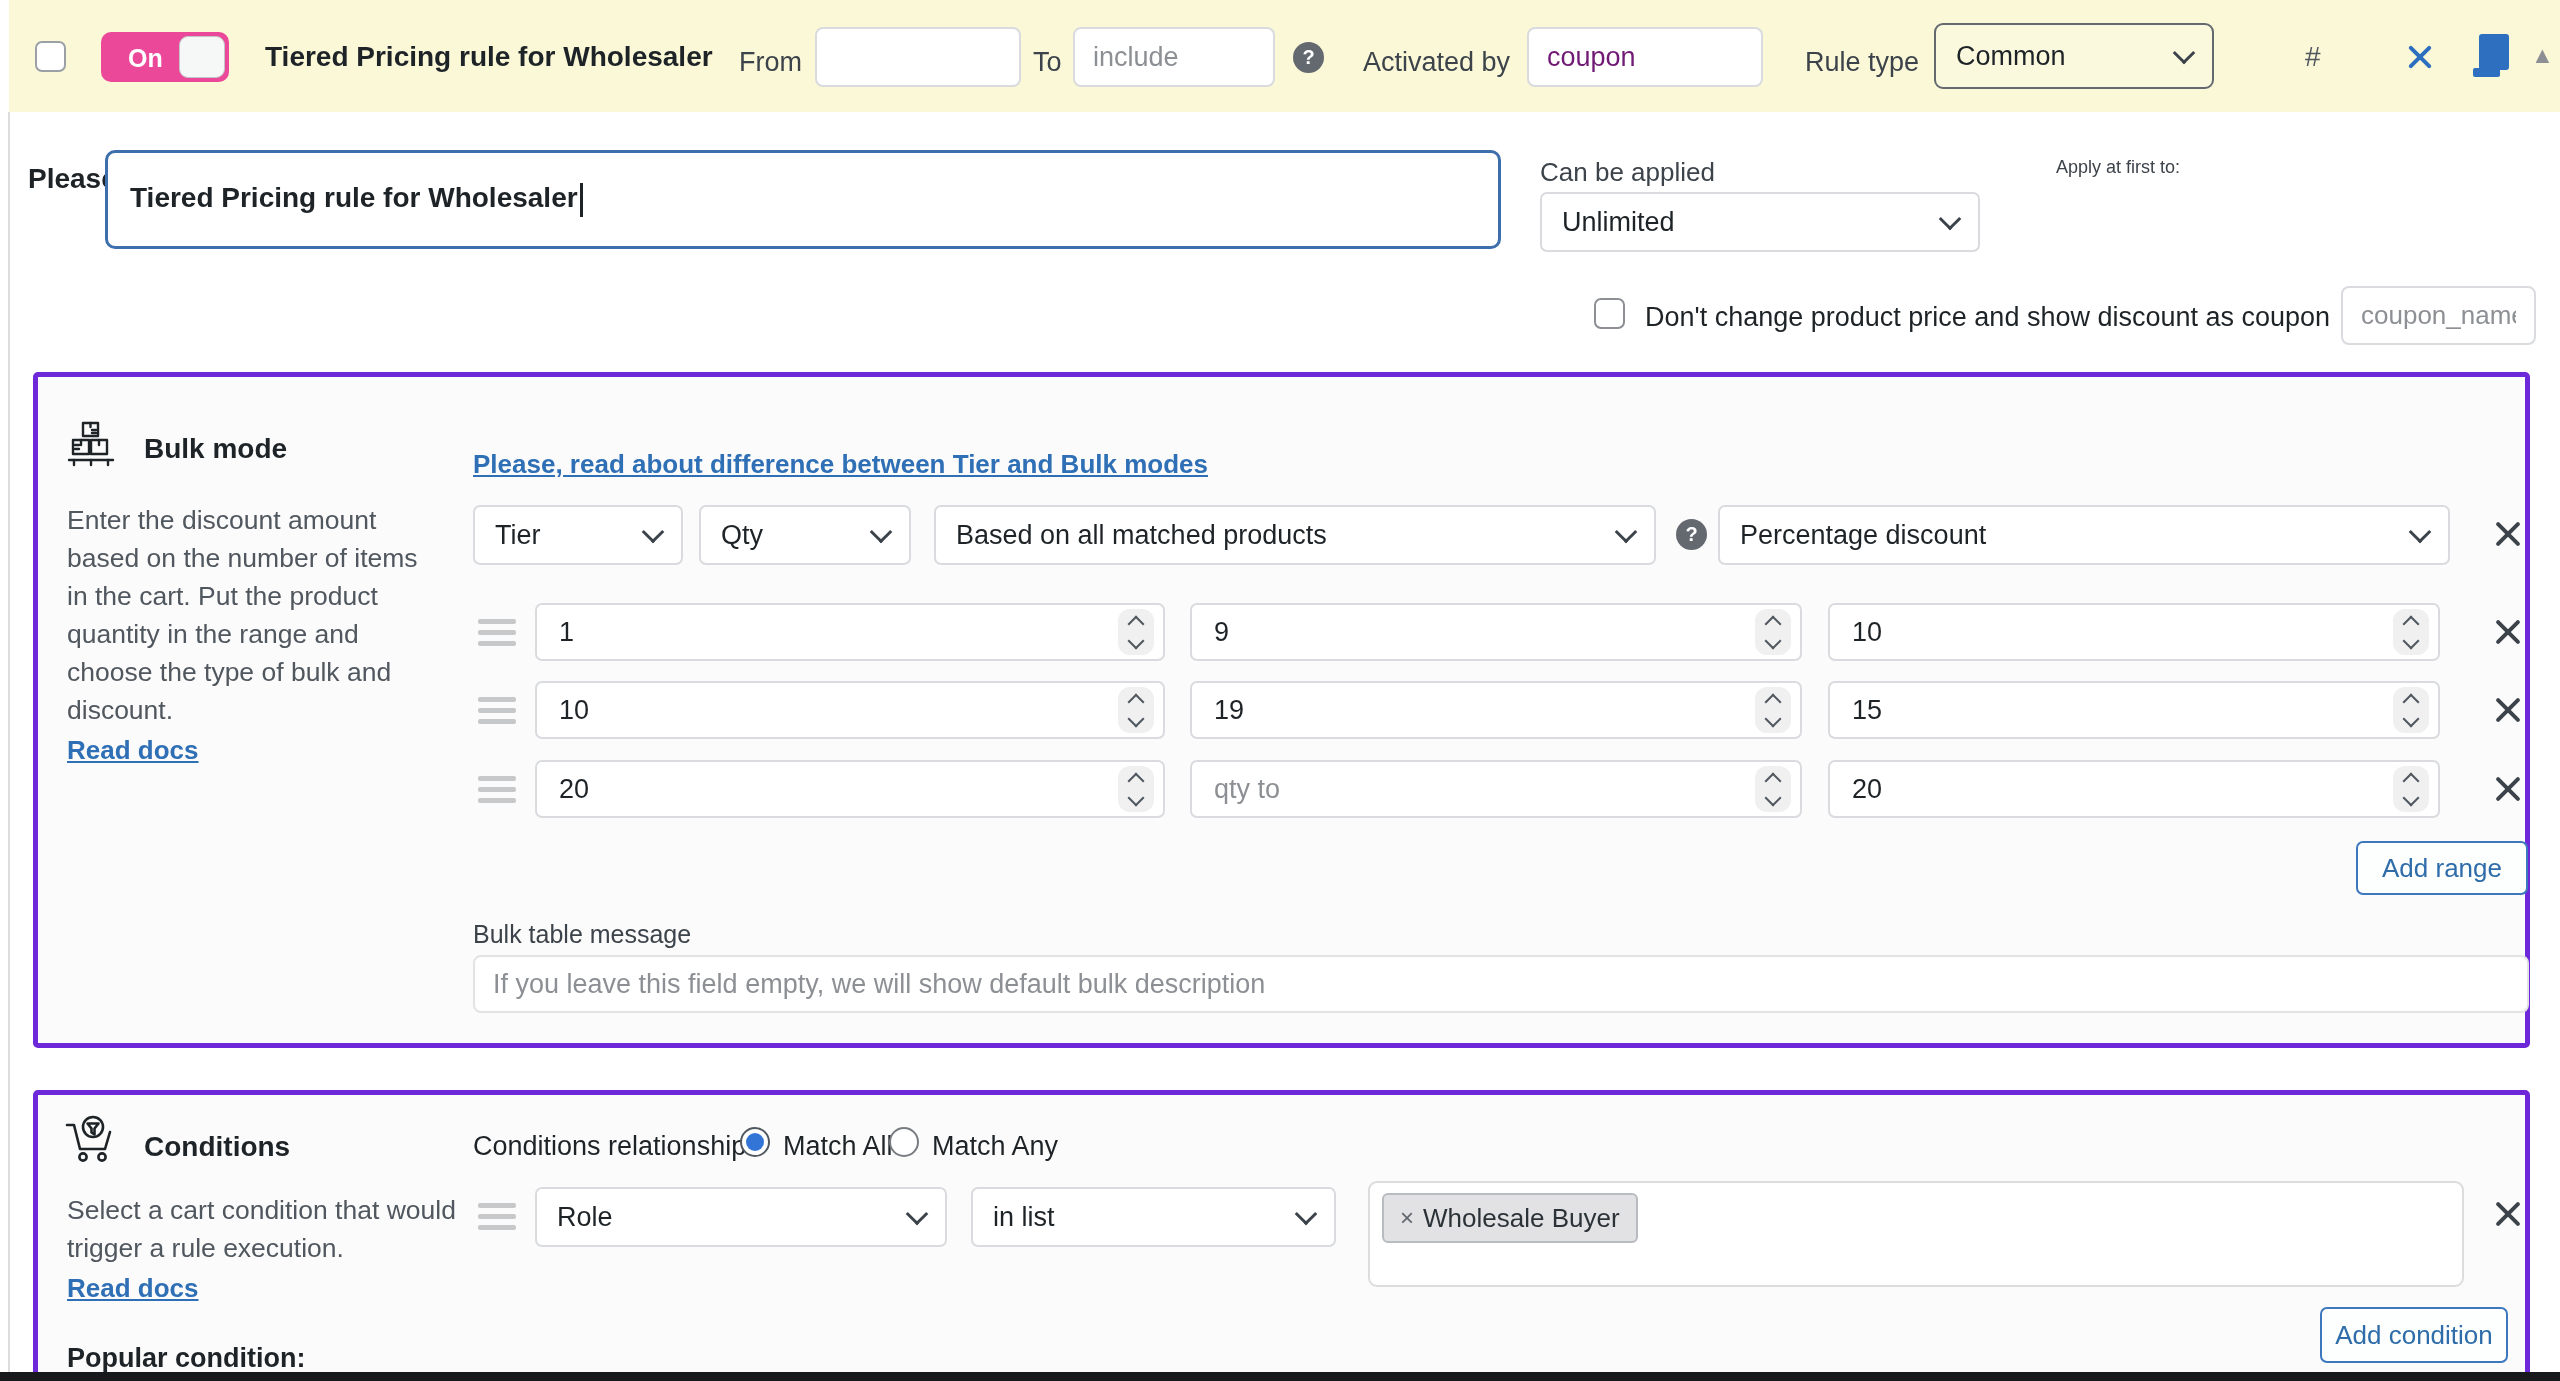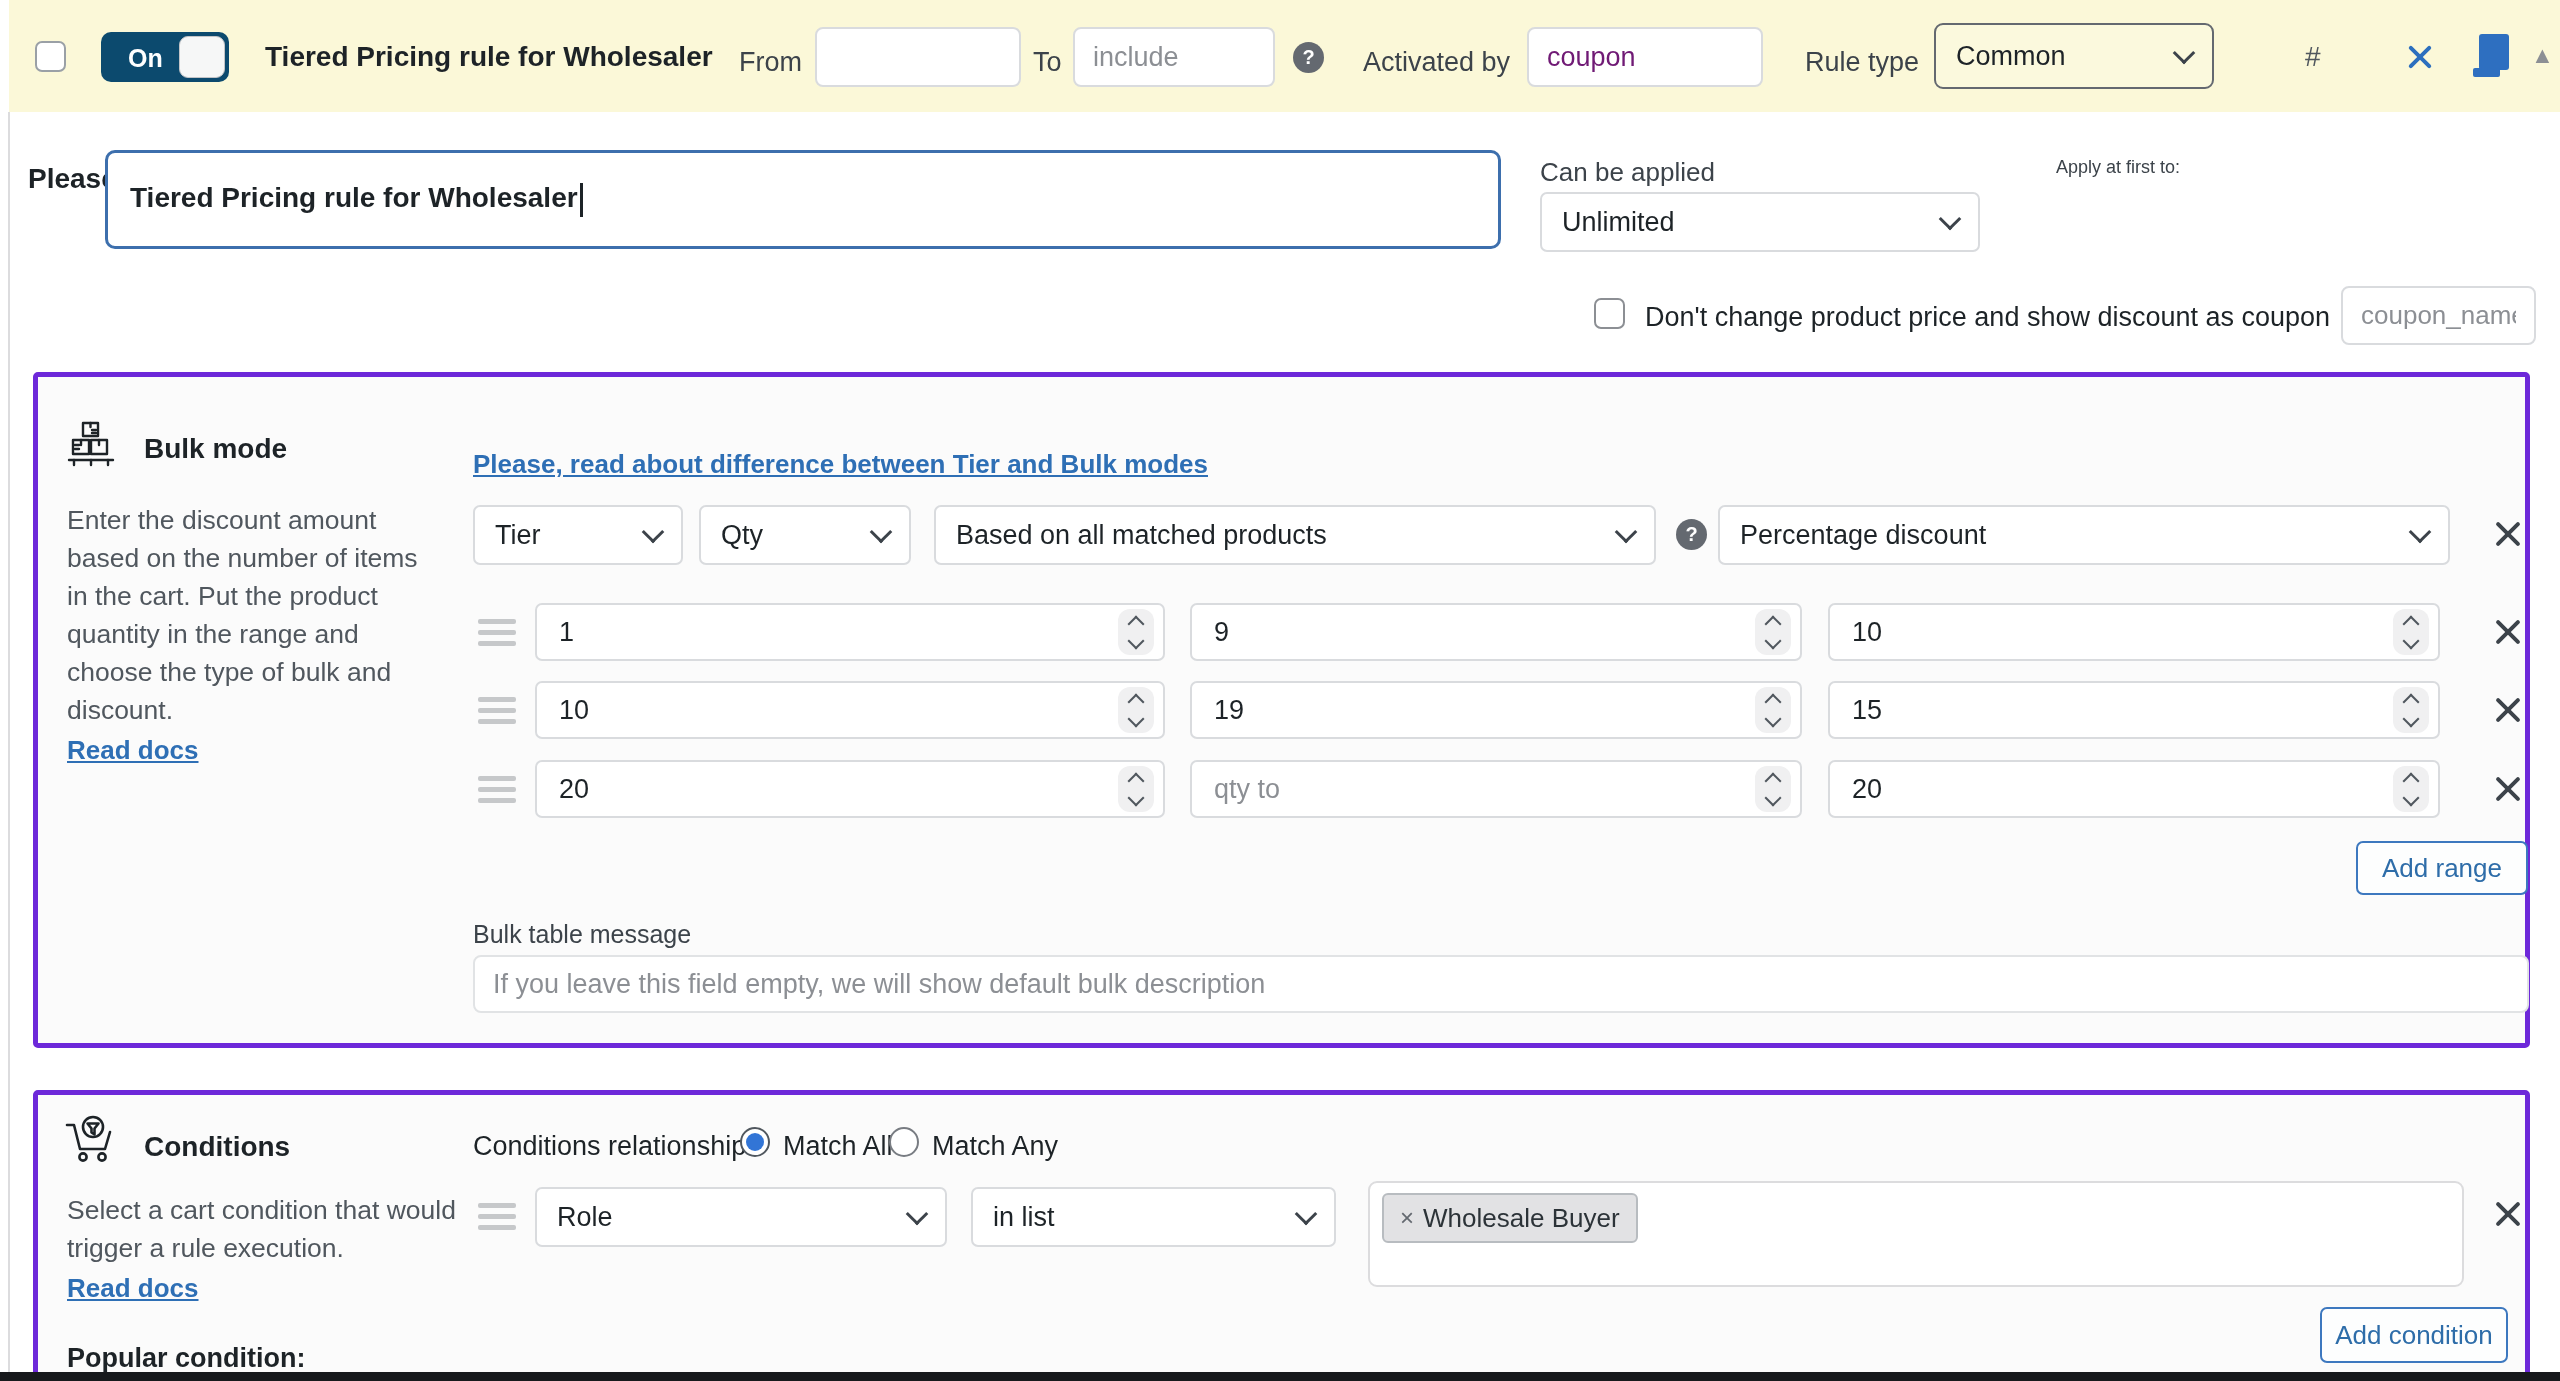--- a/index.html
+++ b/index.html
@@ -12,21 +12,21 @@
   .lbl.dark{color:#1d2327;}
   .lbl.b{font-weight:bold;}
   .inp{position:absolute;background:#fff;border:2px solid #d9dbde;border-radius:8px;
        font-family:inherit;font-size:27px;color:#ef4444;padding:0 18px;box-sizing:border-box;outline:none;}
   .inp::placeholder{color:#8c8f94;opacity:1;}
   .sel{position:absolute;background:#fff;border:2px solid #d9dbde;border-radius:7px;
        display:flex;align-items:center;justify-content:space-between;padding:0 20px;
        font-size:27px;color:#1d2327;box-sizing:border-box;cursor:pointer;white-space:nowrap;gap:44px;}
   .sel .chev{width:13px;height:13px;border-right:3px solid #3c434a;border-bottom:3px solid #3c434a;
              transform:rotate(45deg);margin-top:-7px;flex:none;margin-left:14px;}
-  .toggle{position:absolute;left:92px;top:32px;width:128px;height:50px;background:#0c4a6e;
+  .toggle{position:absolute;left:92px;top:32px;width:128px;height:50px;background:#ec4899;
           border-radius:10px;cursor:pointer;}
   .toggle .knob{position:absolute;right:4px;top:4px;width:46px;height:42px;background:#f6f7f7;
                 border:1px solid #c3c4c7;border-radius:9px;box-sizing:border-box;}
   .toggle .t-label{position:absolute;left:27px;top:12px;color:#fff;font-size:25px;font-weight:bold;}
   .cbx{position:absolute;width:31px;height:31px;border:2.5px solid #9aa0a6;border-radius:7px;
        background:#fff;box-sizing:border-box;cursor:pointer;}
   .help{position:absolute;width:31px;height:31px;border-radius:50%;background:#646970;color:#fff;
         font-size:20px;font-weight:bold;display:flex;align-items:center;justify-content:center;}
   .xbtn{position:absolute;width:30px;height:30px;cursor:pointer;}
   .xbtn::before,.xbtn::after{content:"";position:absolute;left:50%;top:50%;width:4px;height:32px;

